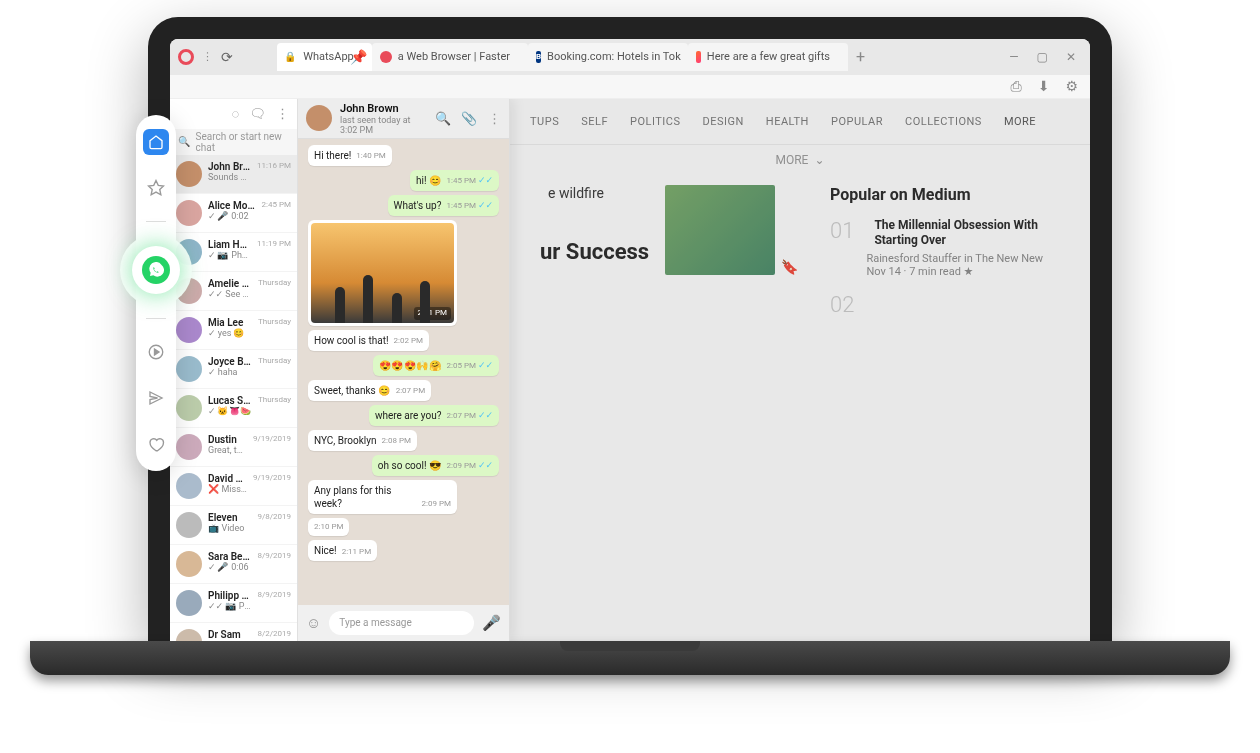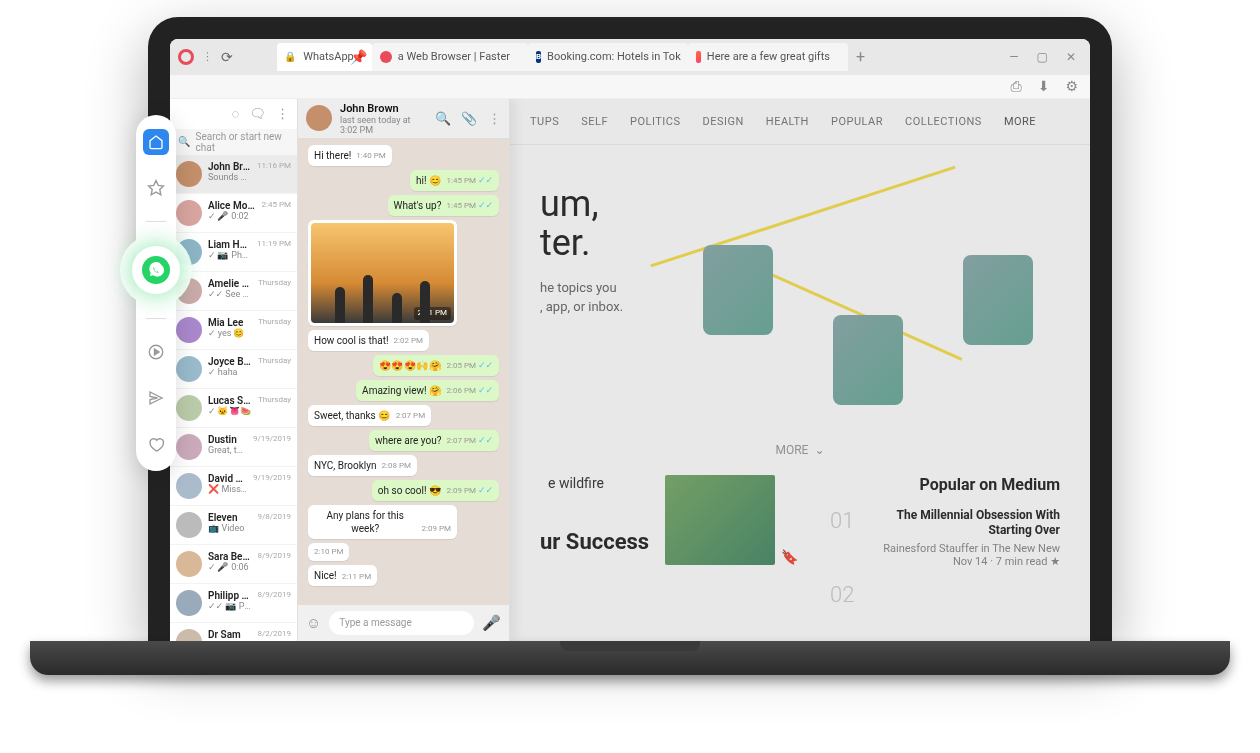--- a/index.html
+++ b/index.html
@@ -53,21 +53,21 @@
 .wa-chat-head .avatar { width: 26px; height: 26px; }
 .wa-chat-head-name { font-size:11px; font-weight:600; color:#111; }
 .wa-chat-head-sub { font-size:9px; color:#888; }
 .wa-chat-head-icons { margin-left:auto; display:flex; gap:10px; color:#919191; font-size:13px; }
 
 .wa-chat-body { flex:1; overflow-y:auto; padding: 6px 10px; display:flex; flex-direction:column; gap:4px; font-size:10px; }
 .bubble-row { display:flex; }
 .bubble-row.sent { justify-content:flex-end; }
 .bubble { background:#fff; border-radius:6px; padding:4px 6px; max-width:78%; display:flex; align-items:flex-end; gap:5px; box-shadow:0 1px 1px rgba(0,0,0,0.08); line-height:1.3; }
 .bubble.sent { background:#dcf8c6; }
-.bubble-txt { color:#222;text-align:center; }
+.bubble-txt { color:#222; }
 .bubble-time { font-size:8px; color:#999; white-space:nowrap; }
 .ticks { color:#4fc3f7; font-size:9px; }
 .img-bubble { padding:3px; width:170px; }
 .img-placeholder { width:100%; height:100px; border-radius:4px; background: linear-gradient(180deg,#f7c56f 0%, #d68a34 60%, #3a3a3a 100%); position:relative; display:flex; align-items:flex-end; justify-content:flex-end; }
 .silhouette { position:absolute; bottom:0; left:10%; width:80%; height:60%; display:flex; justify-content:space-around; align-items:flex-end; }
 .silhouette span { width: 10px; background:#2a2a2a; border-radius: 6px 6px 0 0; }
 .silhouette span:nth-child(1){ height:60%; } .silhouette span:nth-child(2){ height:80%; } .silhouette span:nth-child(3){ height:50%; } .silhouette span:nth-child(4){ height:70%; }
 .img-time { background:rgba(0,0,0,0.4); color:#fff; font-size:8px; padding:1px 4px; border-radius:3px; margin:3px; }
 
 .wa-input { height: 36px; background:#f0f0f0; display:flex; align-items:center; padding:0 8px; gap:8px; }
@@ -87,25 +87,25 @@
 .geo-line2 { position:absolute; width:260px; height:3px; background:#f7df4b; transform:rotate(24deg); top:120px; left:50px; }
 .thinker { position:absolute; width:70px; height:90px; border-radius:8px; background:linear-gradient(135deg,#8aa 0%, #6a9 100%); }
 .thinker.t1{ left:40px; top:60px; } .thinker.t2{ left:170px; top:130px; } .thinker.t3{ left:300px; top:70px; }
 
 .medium-more { display:flex; justify-content:center; align-items:center; color:#999; font-size:12px; height:30px; gap:6px; }
 
 .medium-lower { display:flex; padding: 10px 30px; gap:30px; }
 .article-col { flex:1; display:flex; gap:16px; }
 .article-img { width:110px; height:90px; background:linear-gradient(135deg,#7a6 0%, #486 100%); border-radius:2px; position:relative; }
 .bookmark { position:absolute; right:-24px; bottom:0; color:#aaa; font-size:14px; }
-.popular-col { width: 230px; text-align: right; }
+.popular-col { width: 230px; }
 .popular-title { font-size:16px; font-weight:700; color:#222; margin-bottom:14px; }
 .pop-item { display:flex; gap:12px; margin-bottom:14px; font-size:12px; }
 .pop-num { font-size:22px; color:#ccc; font-weight:300; flex:0 0 auto; }
-.pop-title { font-weight:700; color:#222; line-height:1.3; margin-bottom:3px; }
+.pop-title { font-weight:700; color:#222; line-height:1.3; margin-bottom:3px;margin-left:8px; }
 .pop-byline { color:#888; font-size:11px; }
 .pop-meta { color:#888; font-size:11px; }
 
 svg { display:block; }
 </style>
 </head>
 <body>
 
 <div class="laptop">
   <div class="laptop-screen">
@@ -323,26 +323,20 @@
                   <div class="bubble-row ">
                     <div class="bubble ">
       <span class="bubble-txt">How cool is that!</span>
       <span class="bubble-time">2:02 PM</span>
     </div>
                   </div>
                   <div class="bubble-row sent">
                     <div class="bubble sent">
       <span class="bubble-txt">😍😍😍🙌🤗</span>
       <span class="bubble-time">2:05 PM <span class="ticks">✓✓</span></span>
-    </div>
-                  </div>
-                  <div class="bubble-row sent">
-                    <div class="bubble sent">
-      <span class="bubble-txt">Amazing view! 🤗</span>
-      <span class="bubble-time">2:06 PM <span class="ticks">✓✓</span></span>
     </div>
                   </div>
                   <div class="bubble-row ">
                     <div class="bubble ">
       <span class="bubble-txt">Sweet, thanks 😊</span>
       <span class="bubble-time">2:07 PM</span>
     </div>
                   </div>
                   <div class="bubble-row sent">
                     <div class="bubble sent">
@@ -395,39 +389,20 @@
             <div class="medium-nav" id="medium-nav">
                 <span>TUPS</span>
                 <span>SELF</span>
                 <span>POLITICS</span>
                 <span>DESIGN</span>
                 <span>HEALTH</span>
                 <span>POPULAR</span>
                 <span>COLLECTIONS</span>
                 <span>MORE</span>
               </div>
-            <div class="medium-hero">
-              <div class="hero-text">
-                <h1>
-                  <span>um,</span><br>
-                  <span>ter.</span>
-                </h1>
-                <p>
-                  <span>he topics you</span><br>
-                  <span>, app, or inbox.</span>
-                </p>
-              </div>
-              <div class="hero-illus">
-                <div class="geo-line"></div>
-                  <div class="geo-line2"></div>
-                <div class="thinker t1"></div>
-                  <div class="thinker t2"></div>
-                  <div class="thinker t3"></div>
-              </div>
-            </div>
             <div class="medium-more">
               <span>MORE</span>
               <span>⌄</span>
             </div>
             <div class="medium-lower">
               <div class="article-col">
                 <div>
                   <div style="font-size:14px;color:#333;margin-bottom:4px;margin-left:8px;">e wildfire</div>
                   <div style="font-size:22px;font-weight:700;color:#222;margin-top:38px;">ur Success</div>
                 </div>

